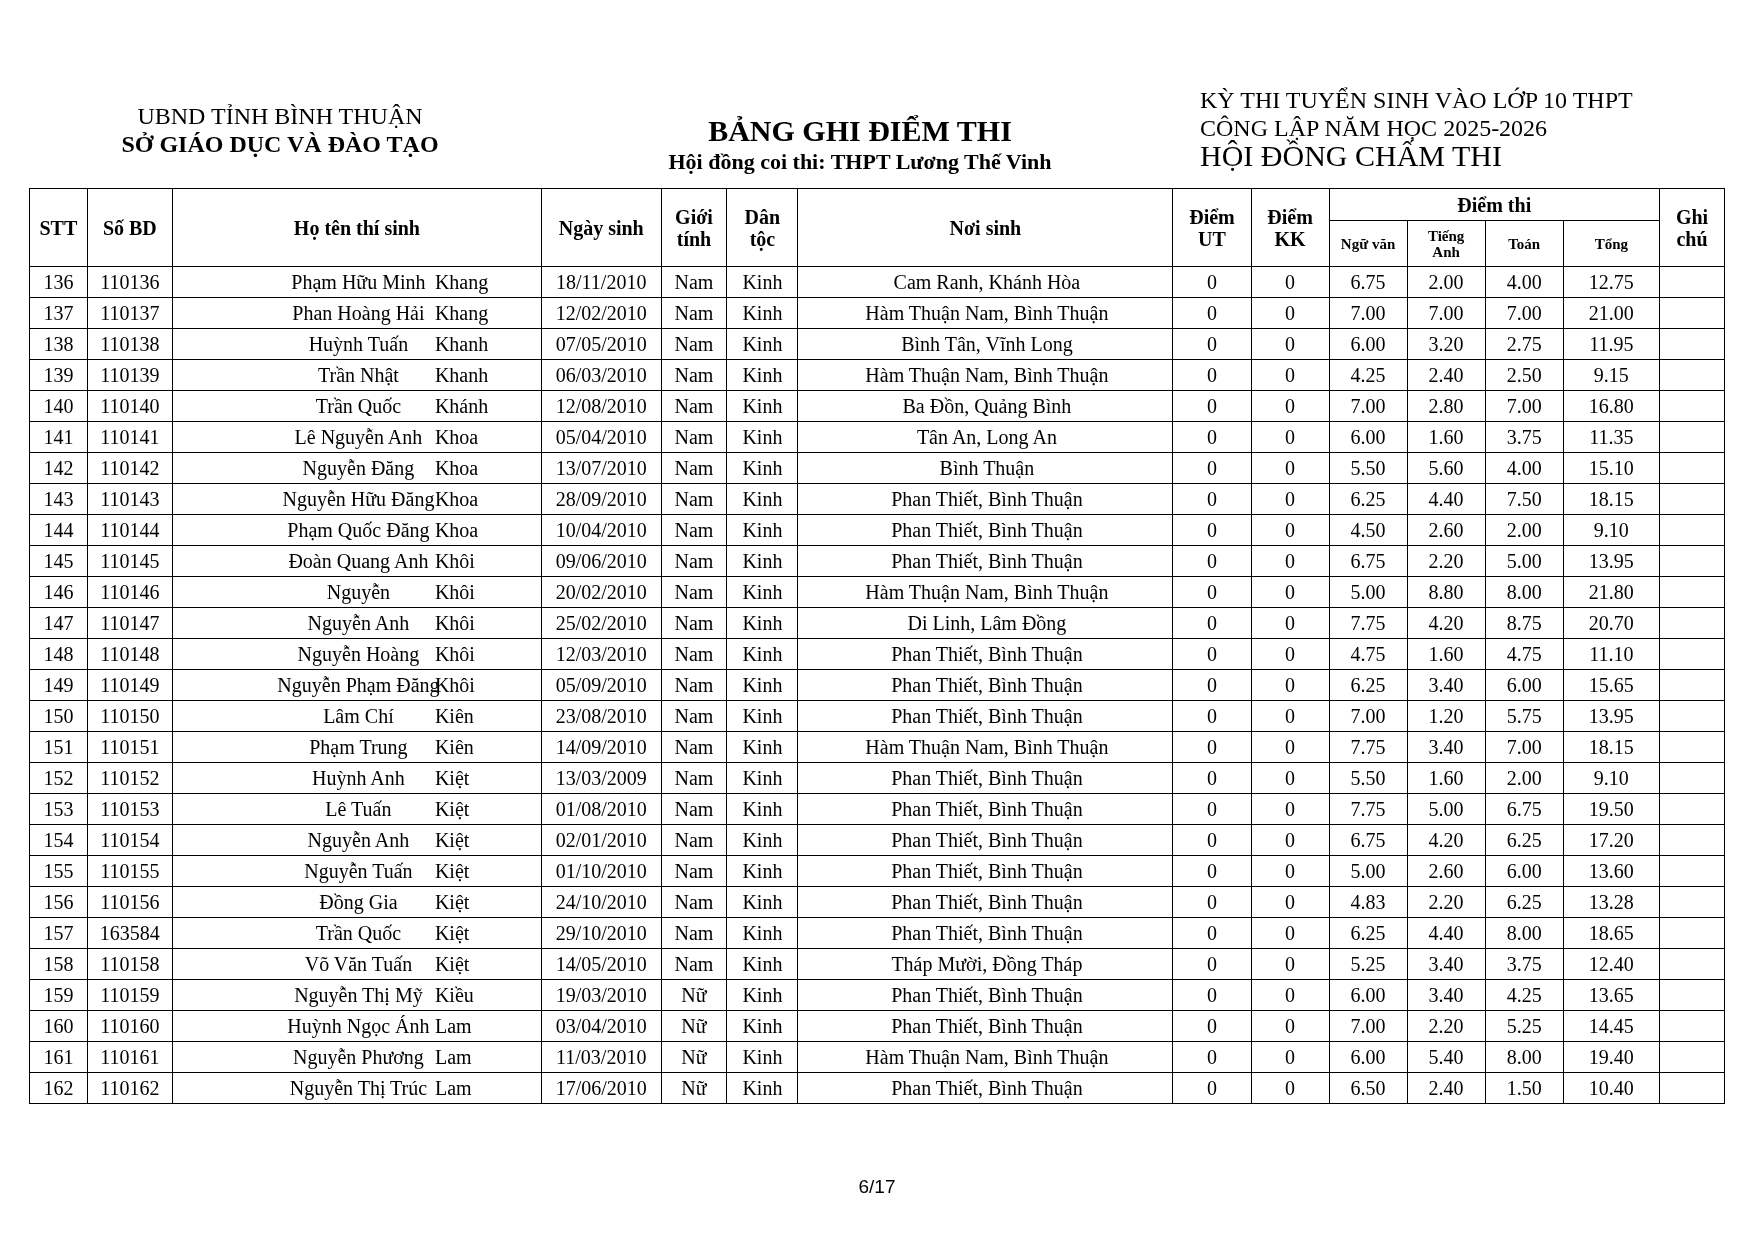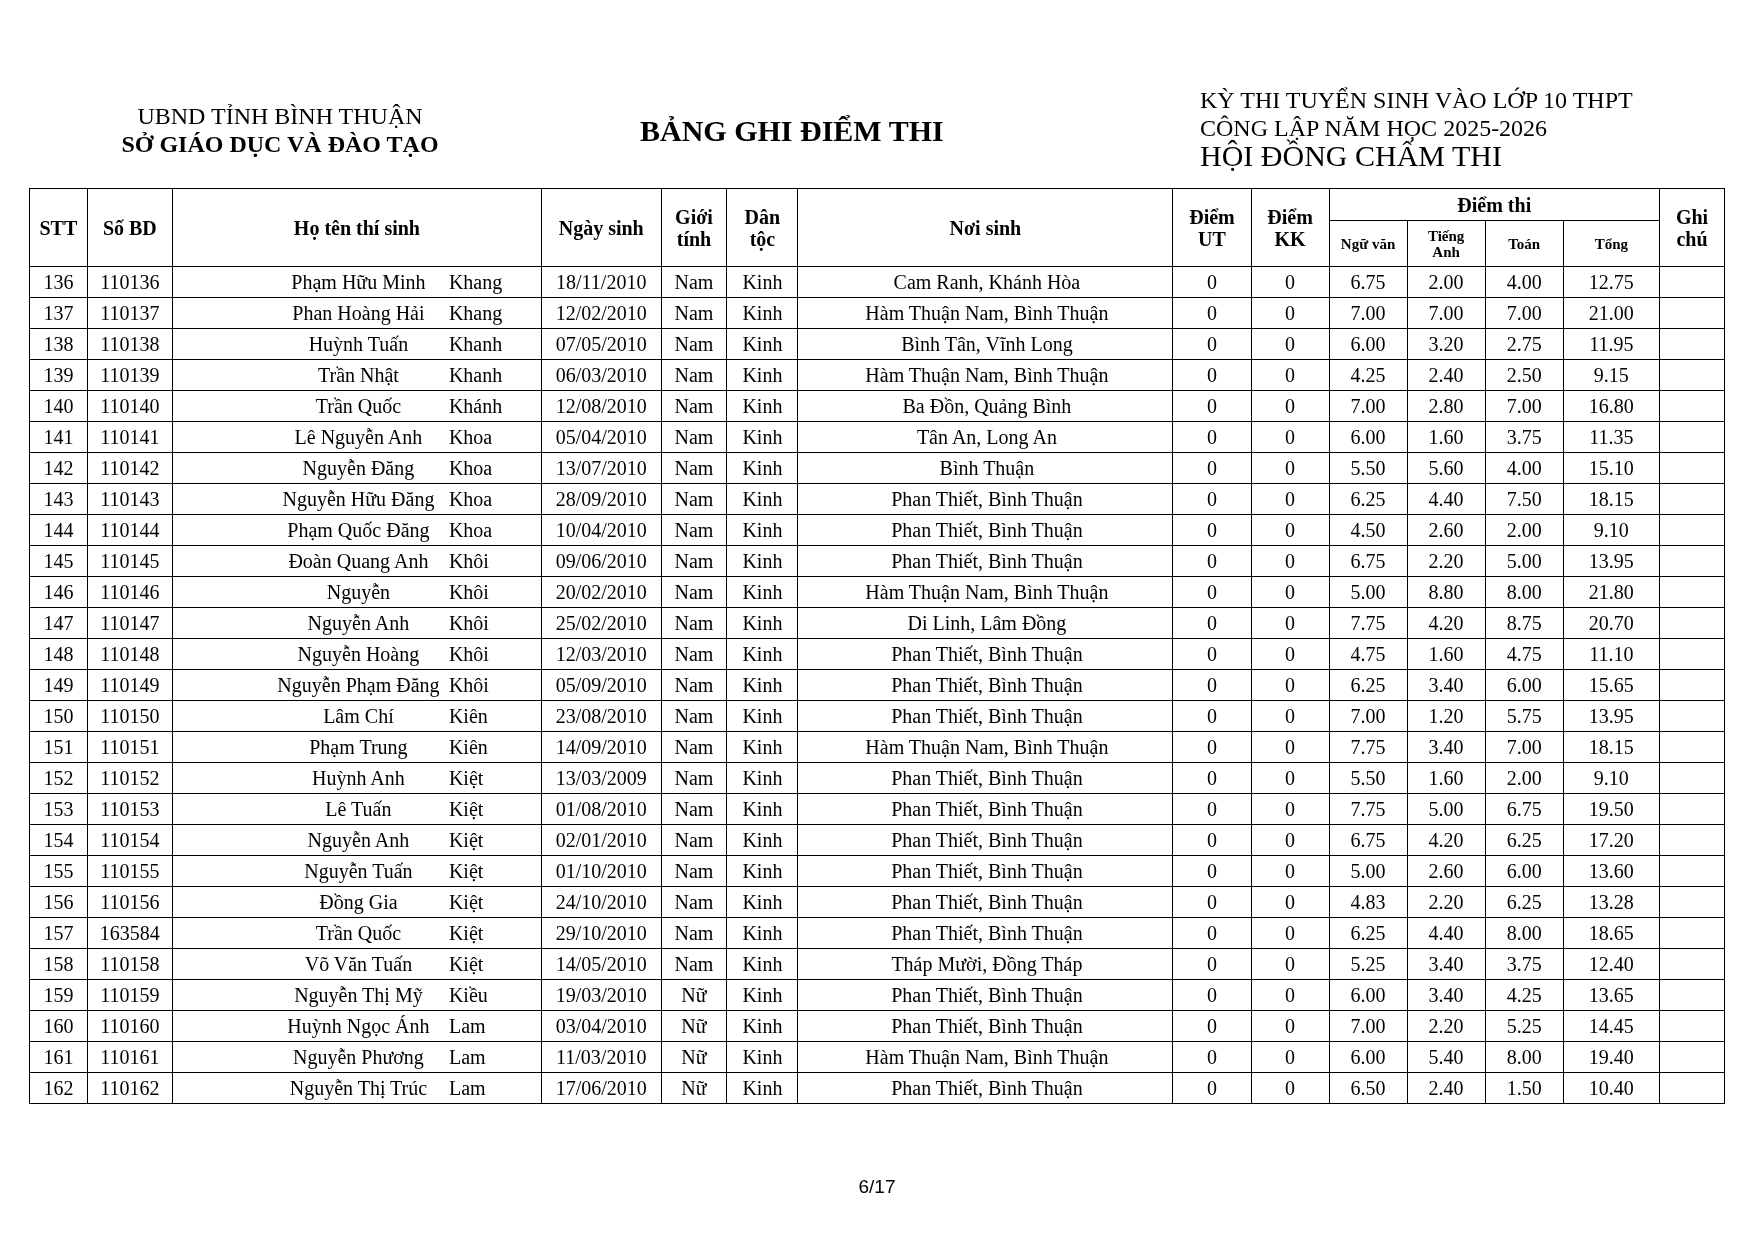--- a/index.html
+++ b/index.html
@@ -1,50 +1,51 @@
 <!DOCTYPE html>
 <html><head>
 <meta charset="utf-8">
 <style>
   html, body { margin: 0; padding: 0; background: #ffffff; }
   body { width: 1754px; height: 1241px; position: relative; overflow: hidden;
          font-family: "Liberation Serif", "DejaVu Serif", serif; color: #000; }
   .hdr-left { position: absolute; left: 100px; top: 102px; width: 360px; text-align: center; }
   .hdr-left .l1 { font-size: 24px; line-height: 28px; }
   .hdr-left .l2 { font-size: 24px; line-height: 28px; font-weight: bold; }
-  .hdr-center { position: absolute; left: 640px; top: 114px; width: 440px; text-align: left; }
+  .hdr-center { position: absolute; left: 640px; top: 114px; width: 440px; text-align: center; }
   .hdr-center .t1 { font-size: 30px; line-height: 34px; font-weight: bold; }
   .hdr-center .t2 { font-size: 22px; line-height: 28px; font-weight: bold; }
   .hdr-right { position: absolute; left: 1200px; top: 86px; width: 520px; text-align: left; }
   .hdr-right .r1, .hdr-right .r2 { font-size: 24px; line-height: 28px; }
   .hdr-right .r3 { font-size: 30px; line-height: 28px; font-weight: normal; }
 
   table.scores { position: absolute; left: 29px; top: 188px; border-collapse: collapse;
                  table-layout: fixed; width: 1696px; }
   table.scores th, table.scores td { border: 1.5px solid #000; padding: 0; }
   table.scores th { font-weight: bold; font-size: 20px; line-height: 22px; text-align: center; vertical-align: middle; }
   table.scores th.small { font-size: 15px; line-height: 16px; }
   table.scores td { font-size: 20px; height: 30px; line-height: 30px; text-align: center; white-space: nowrap; overflow: hidden; }
   td.name { text-align: left; padding-left: 3px !important; position: relative; }
-  td.name .first { position: absolute; left: 276px; top: 0; }
+  td.name .first { position: absolute; left: 262px; top: 0; }
   td.place { text-align: left; padding-left: 3px !important; }
 
   .page-num { position: absolute; left: 0; width: 1754px; top: 1176px; text-align: center;
               font-family: "Liberation Sans", sans-serif; font-size: 19px; }
 </style>
 </head>
 <body>
 
 <div class="hdr-left">
   <div class="l1">UBND TỈNH BÌNH THUẬN</div>
   <div class="l2">SỞ GIÁO DỤC VÀ ĐÀO TẠO</div>
 </div>
 
 <div class="hdr-center">
   <div class="t1">BẢNG GHI ĐIỂM THI</div>
+  <div class="t2">Hội đồng coi thi: THPT Lương Thế Vinh</div>
 </div>
 
 <div class="hdr-right">
   <div class="r1">KỲ THI TUYỂN SINH VÀO LỚP 10 THPT</div>
   <div class="r2">CÔNG LẬP NĂM HỌC 2025-2026</div>
   <div class="r3">HỘI ĐỒNG CHẤM THI</div>
 </div>
 
 <table class="scores">
   <colgroup>

